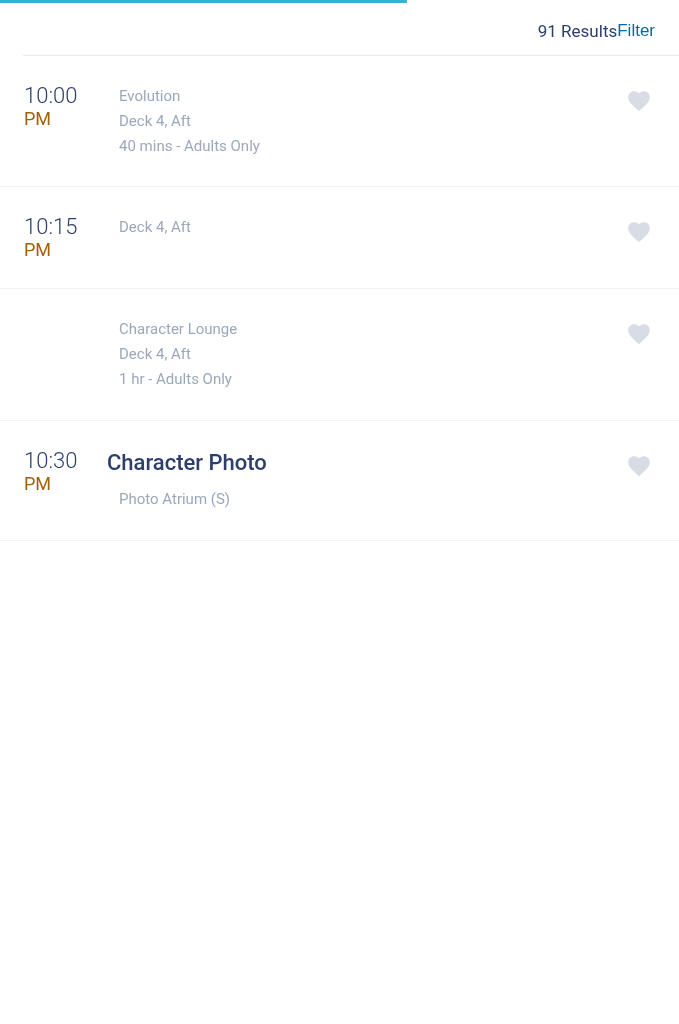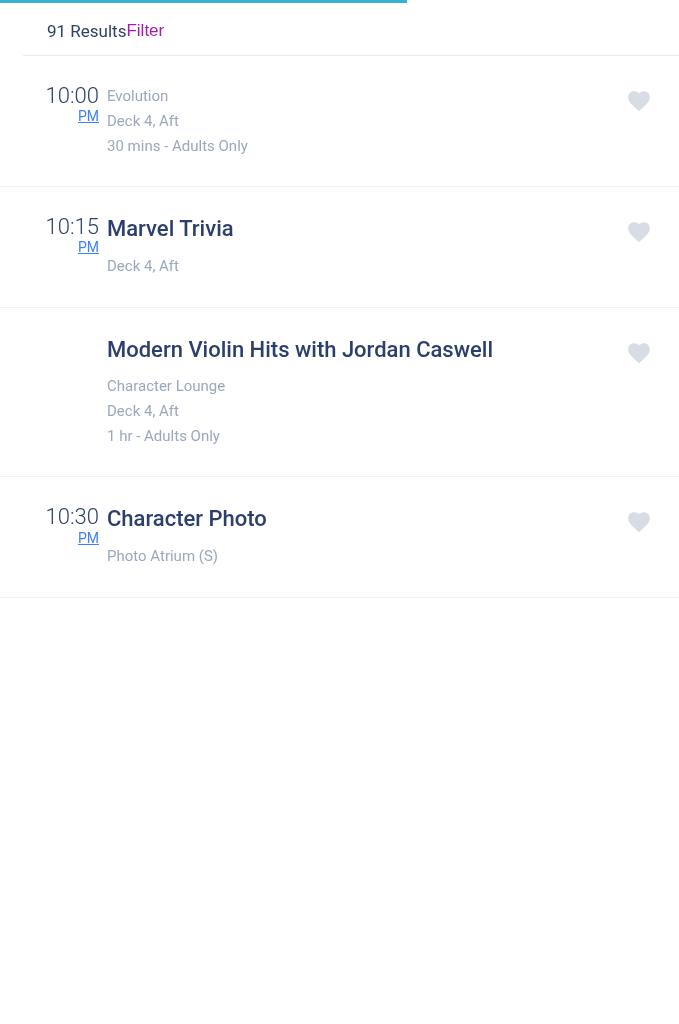--- a/index.html
+++ b/index.html
@@ -11,37 +11,37 @@
     body {
       font-family: -apple-system, BlinkMacSystemFont, 'Segoe UI', Roboto, sans-serif;
       background: #ffffff;
       width: 679px;
       min-height: 1024px;
       color: #2c3e6b;
     }
 
     .header {
       display: flex;
-      justify-content: flex-start;
+      justify-content: flex-end;
       align-items: center;
       padding: 18px 24px 14px 24px;
       border-bottom: 1px solid #e8eaed;
       background: #ffffff;
       margin-left: 23px;
     }
 
     .results-count {
       font-size: 17px;
       color: #2c3e6b;
       font-weight: 400;
     }
 
     .filter-btn {
       font-size: 17px;
-      color: #a21caf;
+      color: #0369a1;
       font-weight: 400;
       background: none;
       border: none;
       cursor: pointer;
     }
 
     .progress-bar {
       height: 3px;
       background: #3aafd4;
       width: 60%;
@@ -55,54 +55,54 @@
       display: flex;
       align-items: flex-start;
       padding: 28px 24px 28px 24px;
       border-bottom: 1px solid #f0f2f5;
       position: relative;
     }
 
     .event-time {
       width: 75px;
       flex-shrink: 0;
-      text-align: right;
+      text-align: left;
     }
 
     .event-time .hour {
       font-size: 22px;
       font-weight: 300;
       color: #2c3e6b;
       line-height: 1.1;
     }
 
     .event-time .ampm {
-      font-size: 14px;
-      color: #3b82f6;
+      font-size: 18px;
+      color: #a16207;
       font-weight: 400;
-      text-decoration: underline;
     }
 
     .event-details {
       flex: 1;
       padding-left: 8px;
     }
 
     .event-title {
       font-size: 22px;
       font-weight: 500;
       color: #2c3e6b;
       margin-bottom: 10px;
       line-height: 1.3;
     }
 
     .event-meta {
       font-size: 15px;
       color: #9ba8bc;
       line-height: 1.7;
+      margin-left: 12px;
     }
 
     .event-meta div {
       line-height: 1.65;
     }
 
     .heart-icon {
       width: 32px;
       height: 32px;
       flex-shrink: 0;
@@ -138,52 +138,50 @@
 
       <div class="event-time">
         <div class="hour">10:00</div>
         <div class="ampm">PM</div>
       </div>
 
       <div class="event-details">
         <div class="event-meta">
           <div>Evolution</div>
           <div>Deck 4, Aft</div>
-          <div>30 mins - Adults Only</div>
+          <div>40 mins - Adults Only</div>
         </div>
       </div>
       <div class="heart-icon">
         <svg viewBox="0 0 24 24" fill="none" xmlns="http://www.w3.org/2000/svg">
           <path d="M12 21.35l-1.45-1.32C5.4 15.36 2 12.28 2 8.5 2 5.42 4.42 3 7.5 3c1.74 0 3.41.81 4.5 2.09C13.09 3.81 14.76 3 16.5 3 19.58 3 22 5.42 22 8.5c0 3.78-3.4 6.86-8.55 11.54L12 21.35z" fill="#c8cdd8" opacity="0.7"></path>
         </svg>
       </div>
     </div>
     <div class="event-item">
 
       <div class="event-time">
         <div class="hour">10:15</div>
         <div class="ampm">PM</div>
       </div>
 
       <div class="event-details">
-        <div class="event-title">Marvel Trivia</div>
         <div class="event-meta">
           <div>Deck 4, Aft</div>
         </div>
       </div>
       <div class="heart-icon">
         <svg viewBox="0 0 24 24" fill="none" xmlns="http://www.w3.org/2000/svg">
           <path d="M12 21.35l-1.45-1.32C5.4 15.36 2 12.28 2 8.5 2 5.42 4.42 3 7.5 3c1.74 0 3.41.81 4.5 2.09C13.09 3.81 14.76 3 16.5 3 19.58 3 22 5.42 22 8.5c0 3.78-3.4 6.86-8.55 11.54L12 21.35z" fill="#c8cdd8" opacity="0.7"></path>
         </svg>
       </div>
     </div>
     <div class="event-item">
       <div class="no-time"></div>
       <div class="event-details">
-        <div class="event-title">Modern Violin Hits with Jordan Caswell</div>
         <div class="event-meta">
           <div>Character Lounge</div>
           <div>Deck 4, Aft</div>
           <div>1 hr - Adults Only</div>
         </div>
       </div>
       <div class="heart-icon">
         <svg viewBox="0 0 24 24" fill="none" xmlns="http://www.w3.org/2000/svg">
           <path d="M12 21.35l-1.45-1.32C5.4 15.36 2 12.28 2 8.5 2 5.42 4.42 3 7.5 3c1.74 0 3.41.81 4.5 2.09C13.09 3.81 14.76 3 16.5 3 19.58 3 22 5.42 22 8.5c0 3.78-3.4 6.86-8.55 11.54L12 21.35z" fill="#c8cdd8" opacity="0.7"></path>
         </svg>

